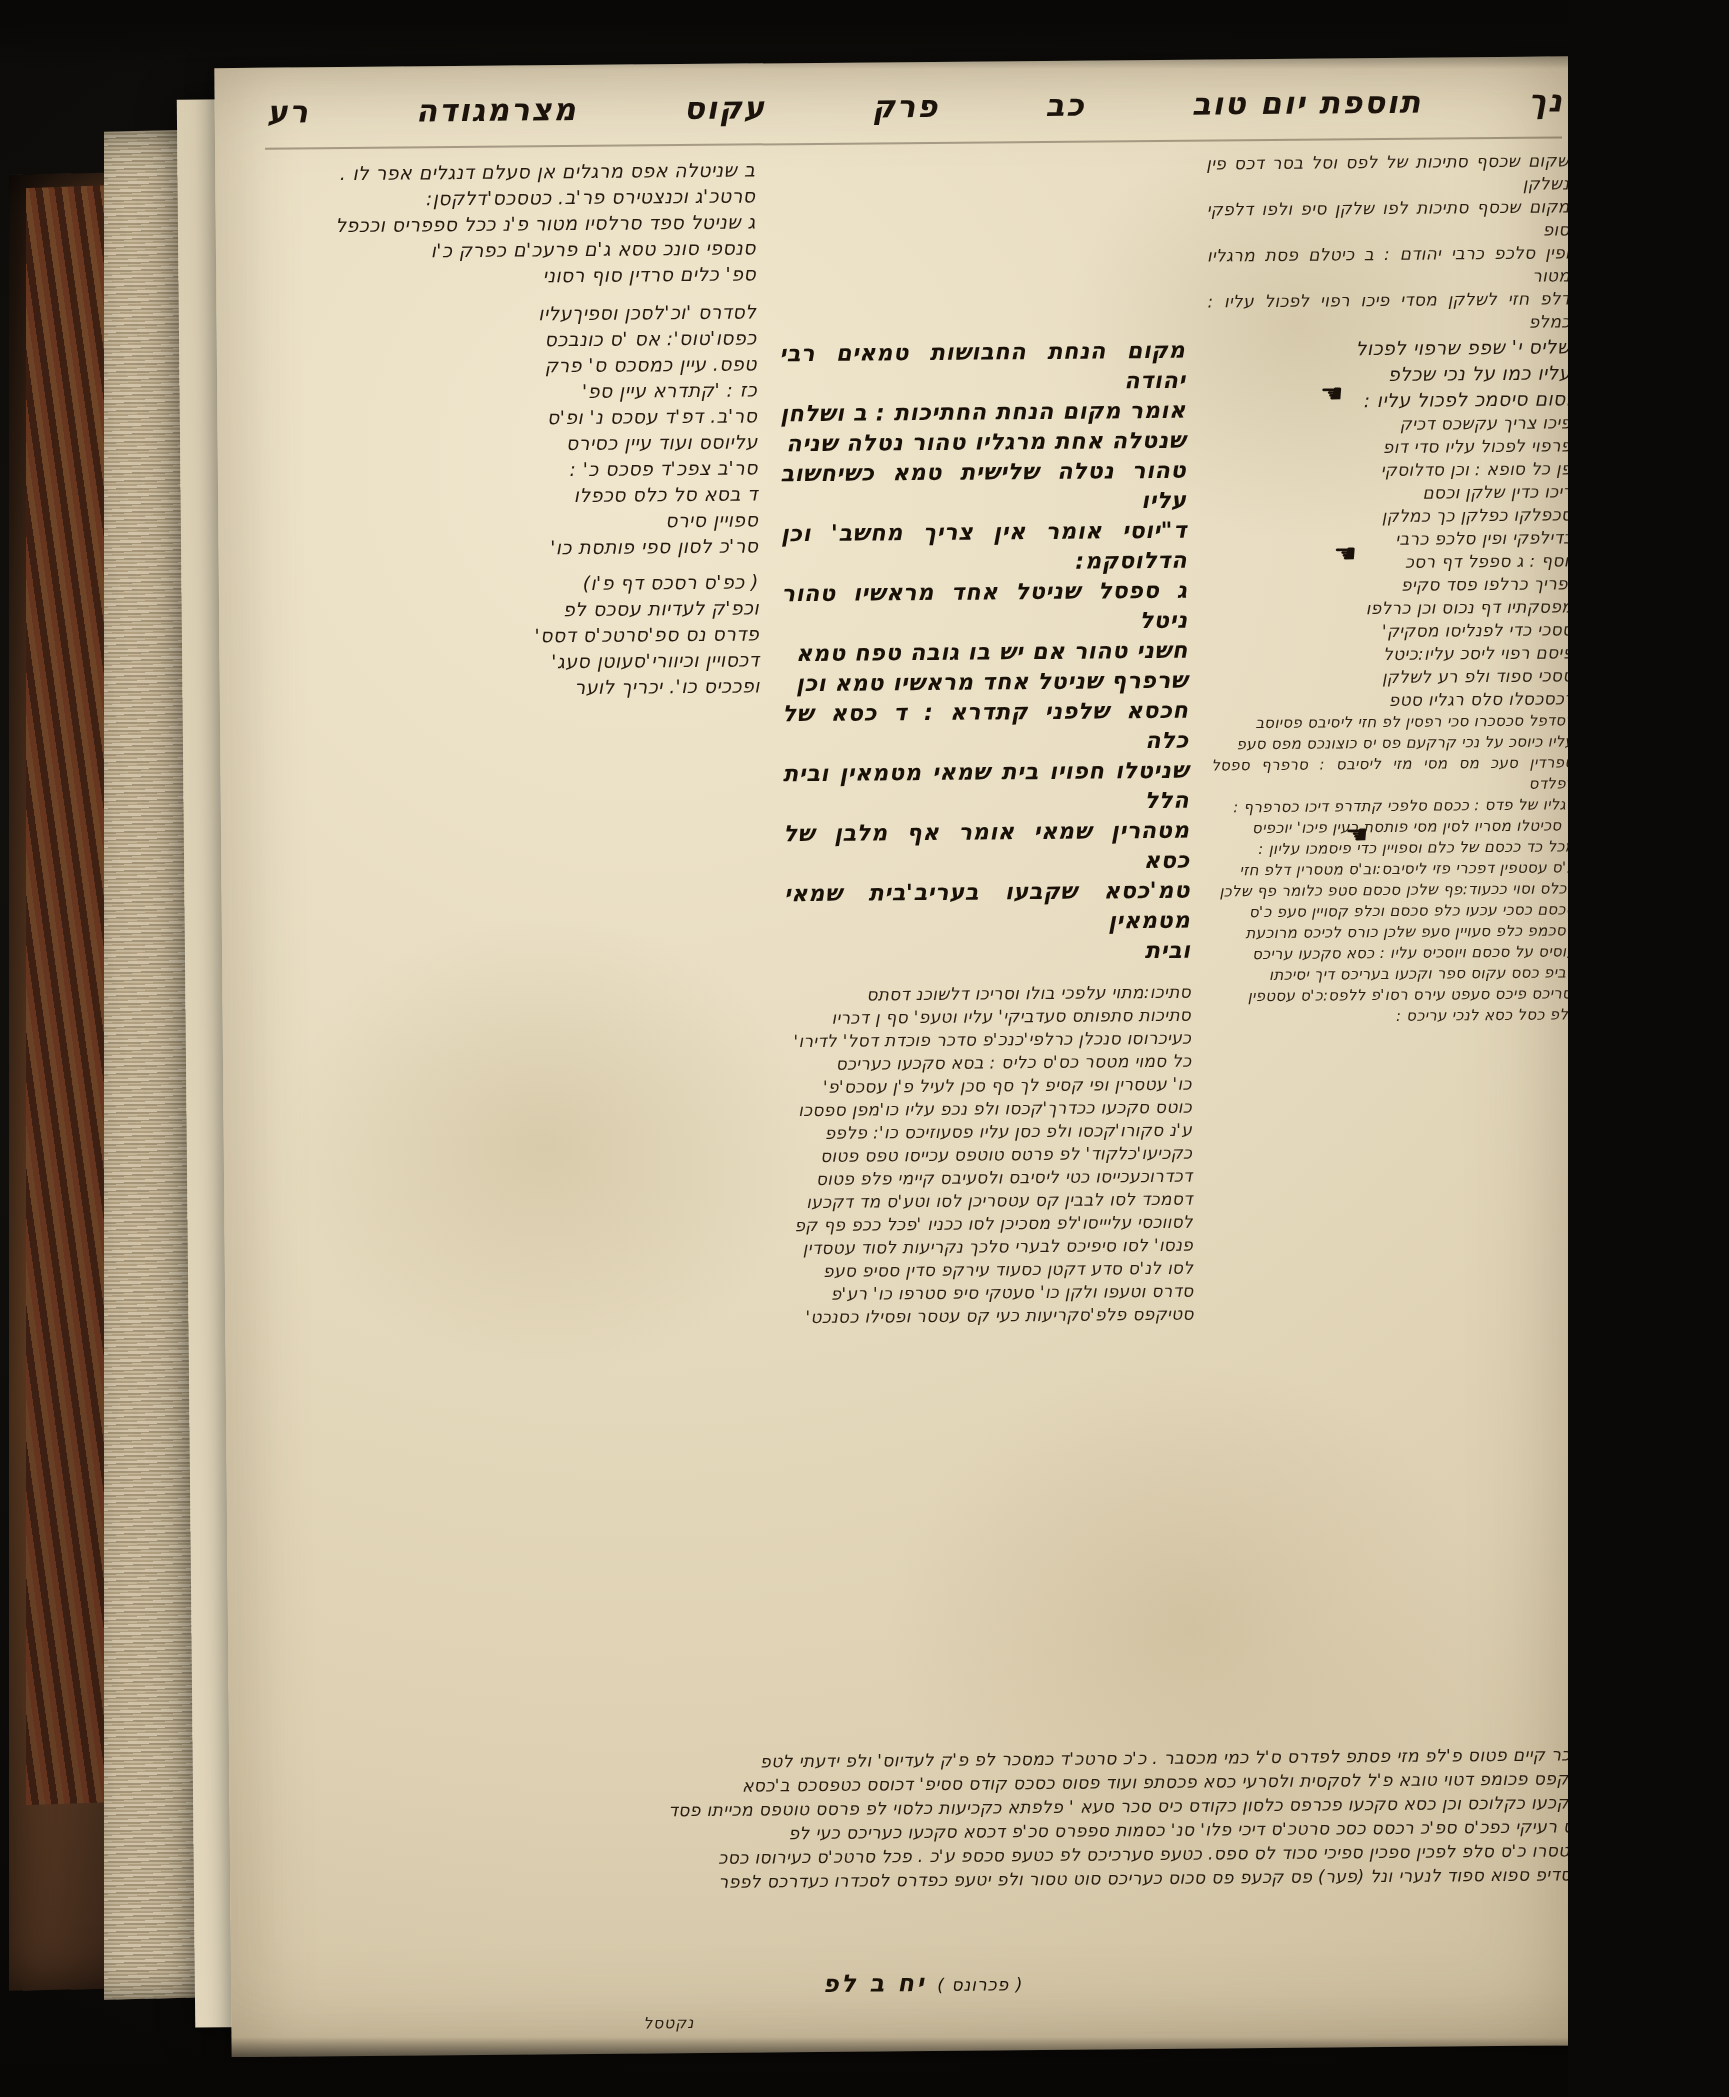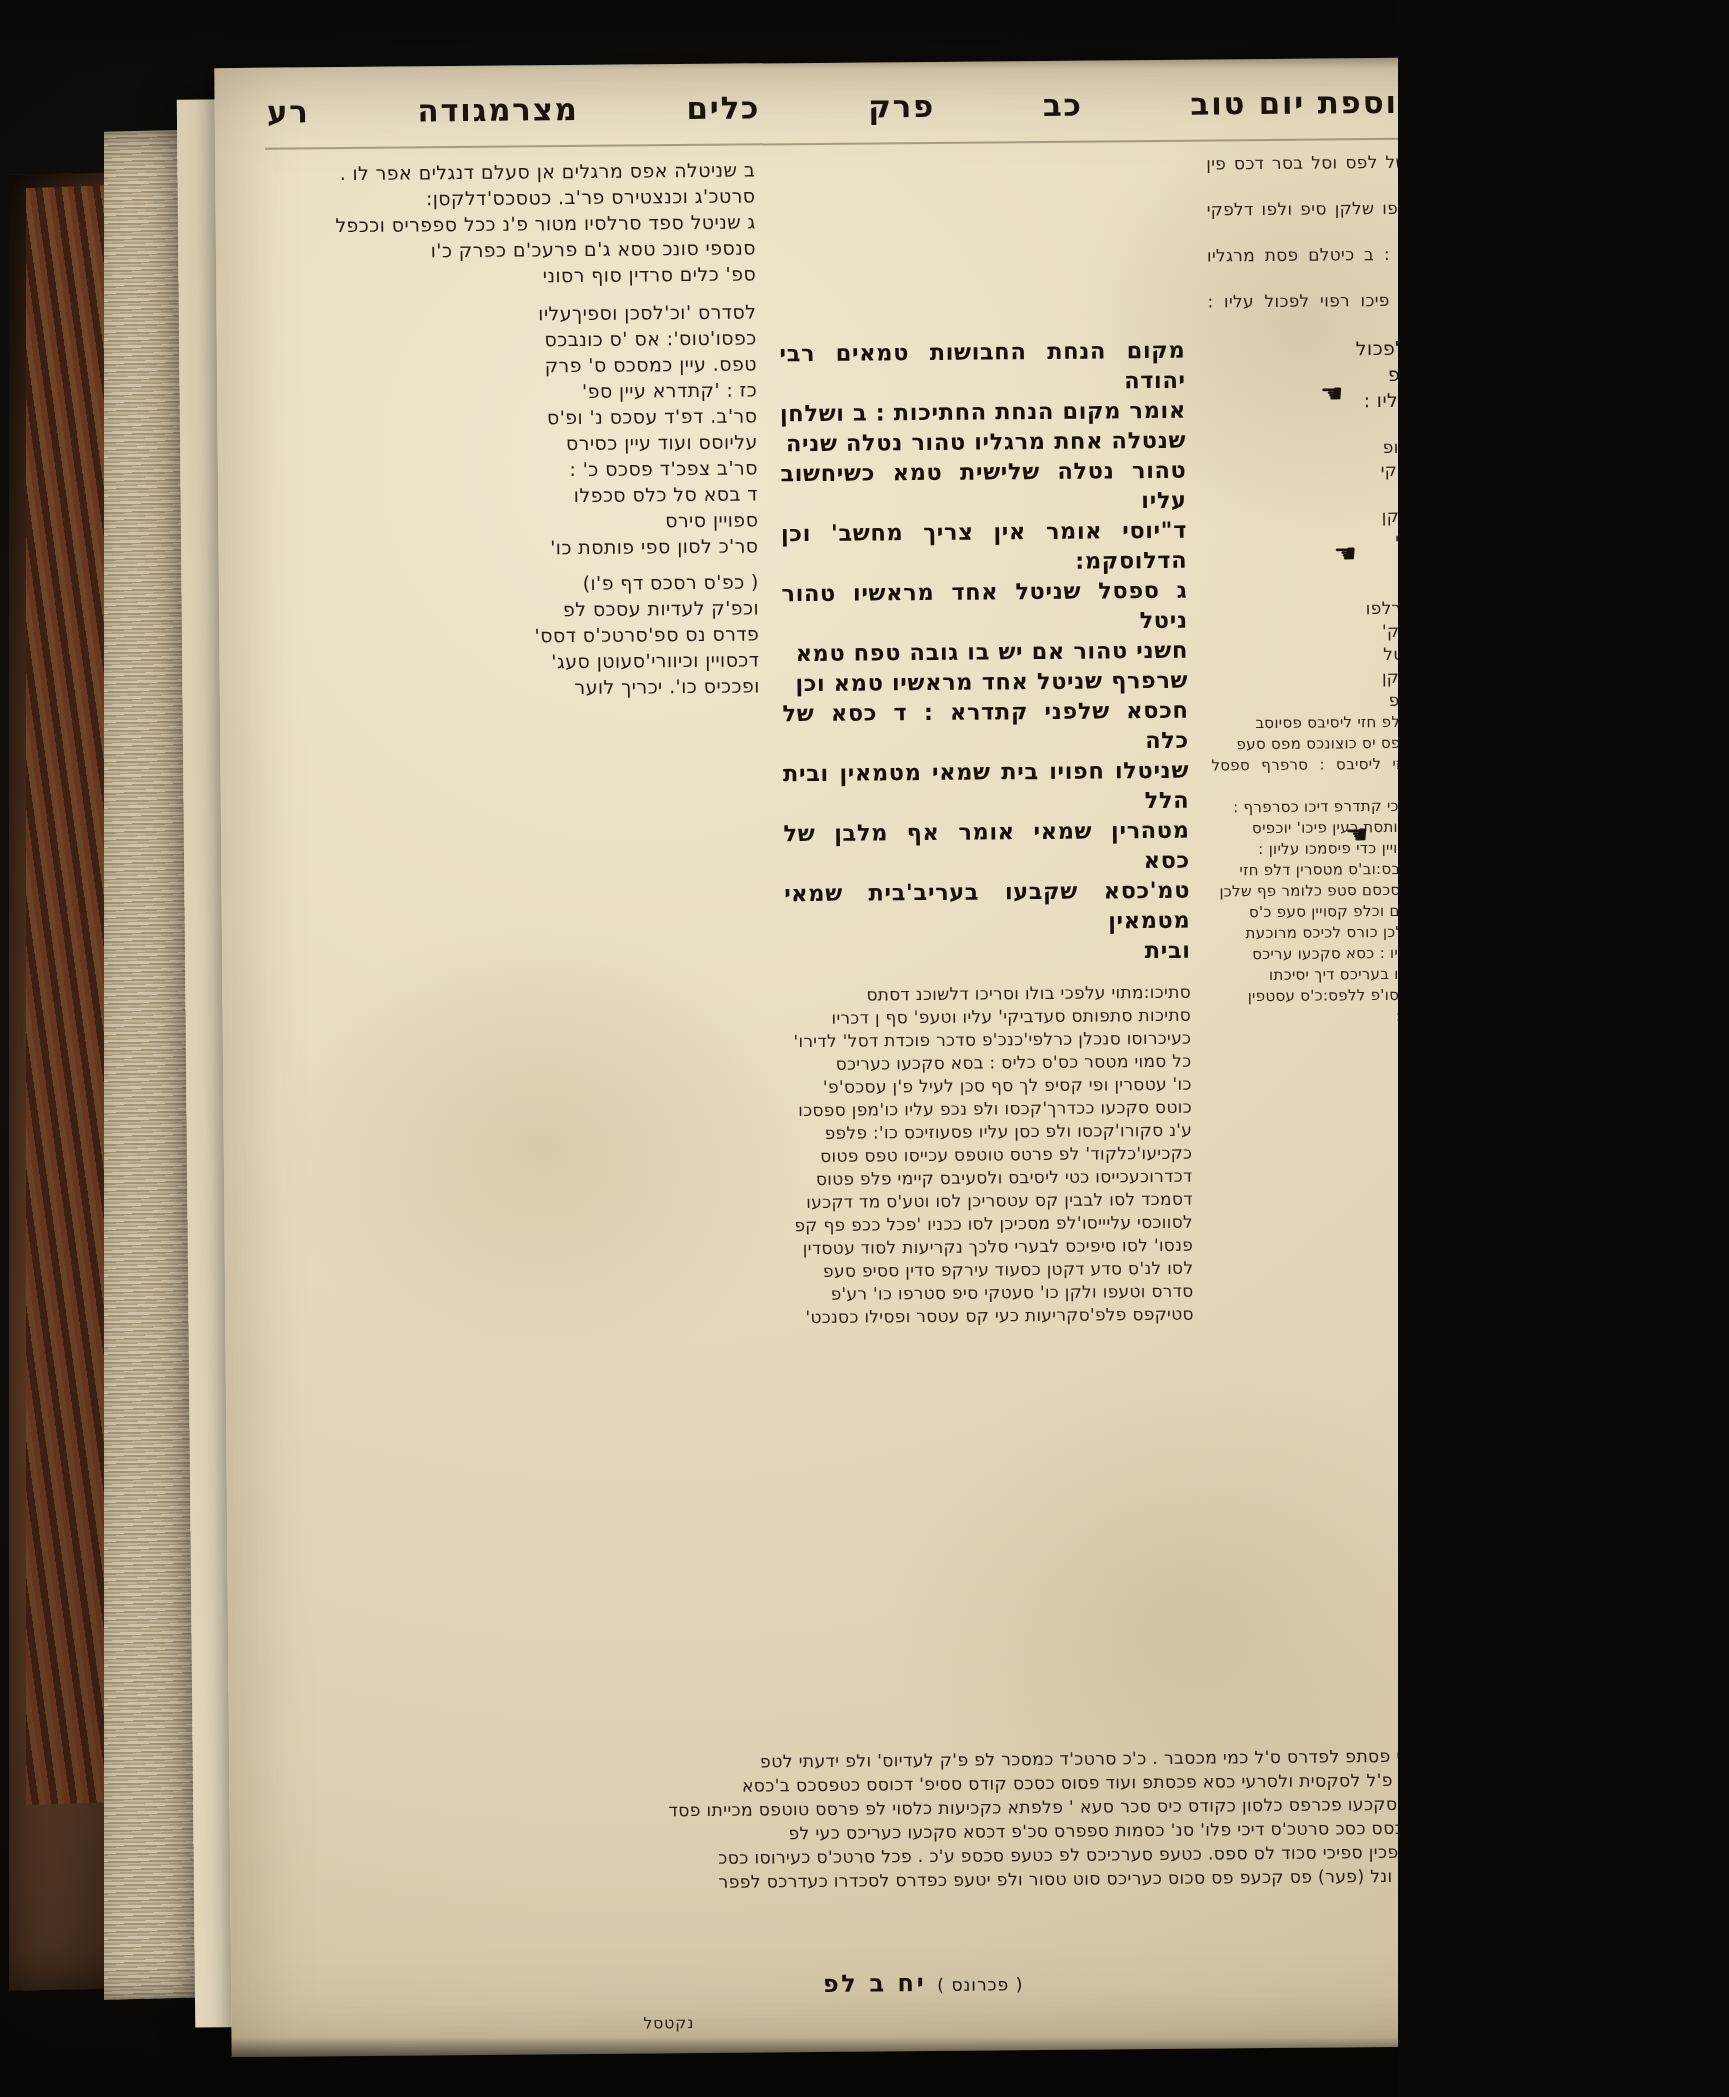--- a/index.html
+++ b/index.html
@@ -9,24 +9,25 @@
   }
   body {
     width: 1729px;
     height: 2098px;
     overflow: hidden;
     font-family: "DejaVu Sans", sans-serif;
   }
 
   #scan {
     position: relative;
-    width: 1398px;
+    width: 1568px;
     height: 2098px;
     background: #ef4444;
     overflow: hidden;
+    font-style: italic;
   }
 
   
   .surround {
     position: absolute;
     inset: 0;
     background:
       radial-gradient(120% 80% at 50% 40%, #1a1713 0%, #0b0a08 70%, #050403 100%);
   }
 
@@ -328,21 +329,21 @@
 
   <div class="page">
 
     <div class="stain s1"></div>
     <div class="stain s2"></div>
     <div class="stain s3"></div>
 
     <div class="header-row hebrew">
       <span>רע</span>
       <span>מצרמגודה</span>
-      <span>כלים</span>
+      <span>עקוס</span>
       <span>פרק</span>
       <span>כב</span>
       <span>תוספת יום טוב</span>
       <span>נך</span>
     </div>
     <div class="rule"></div>
 
     <div class="cols">
 
       <div class="col col-right">

